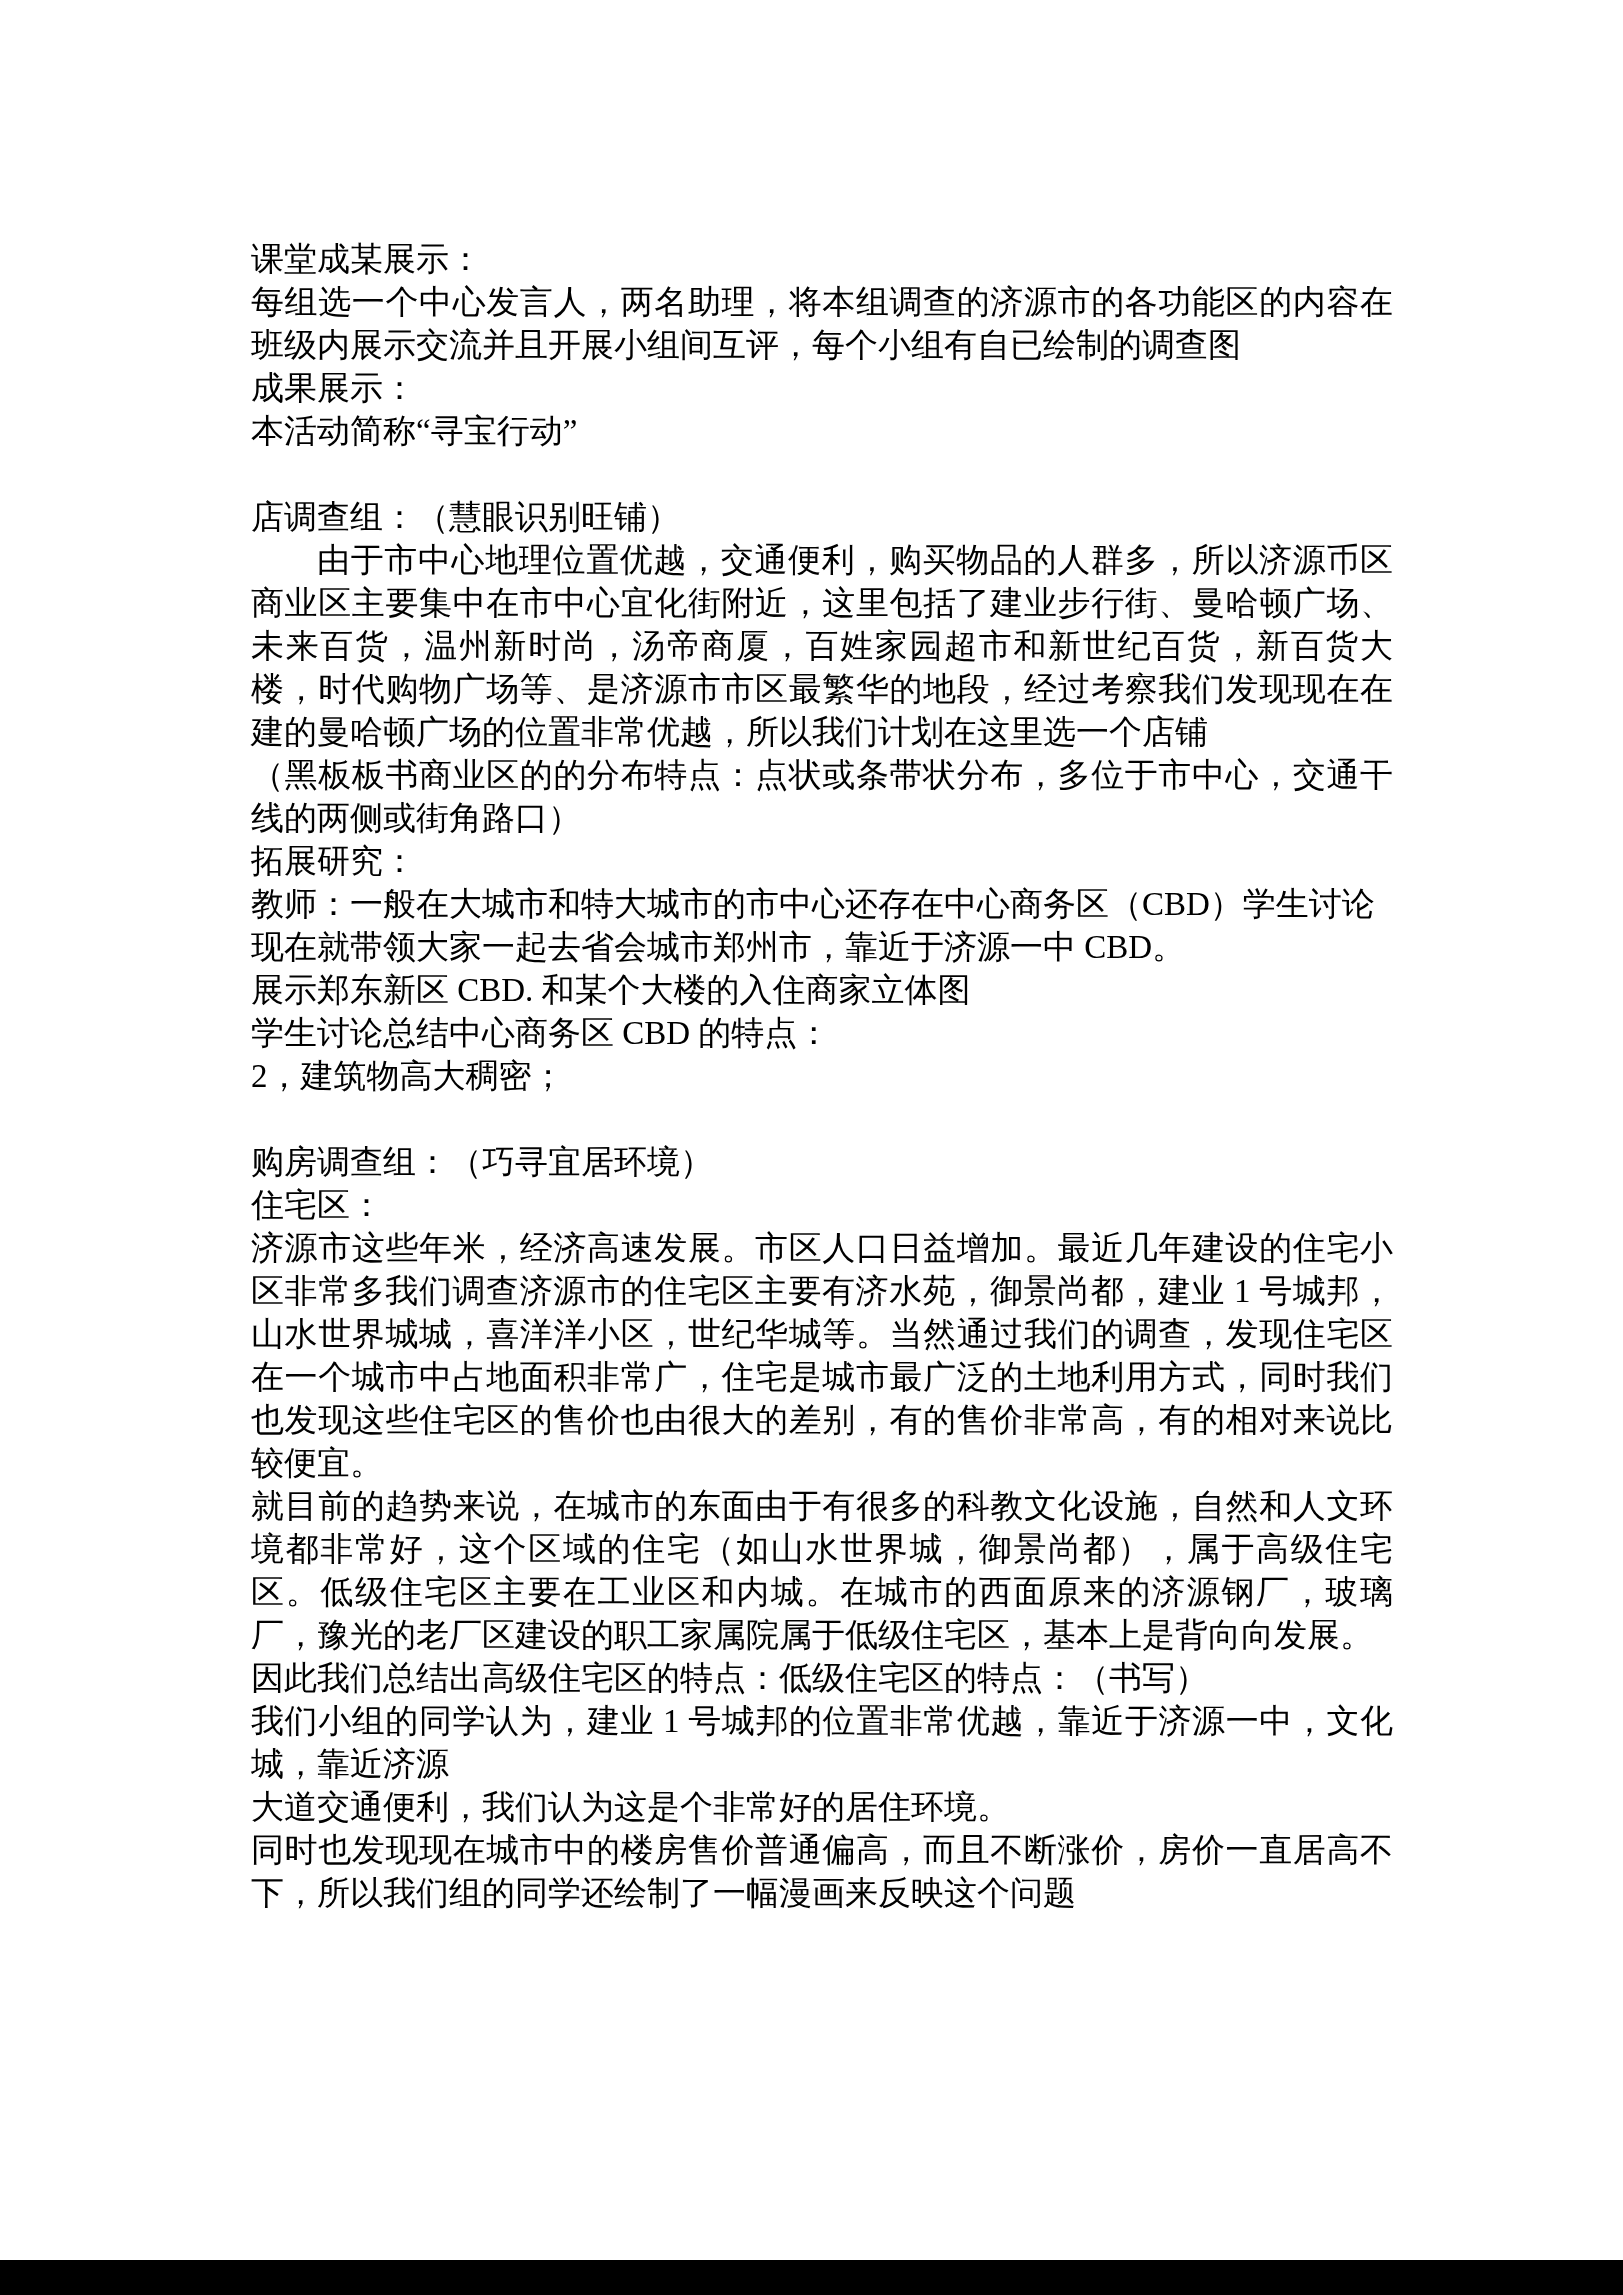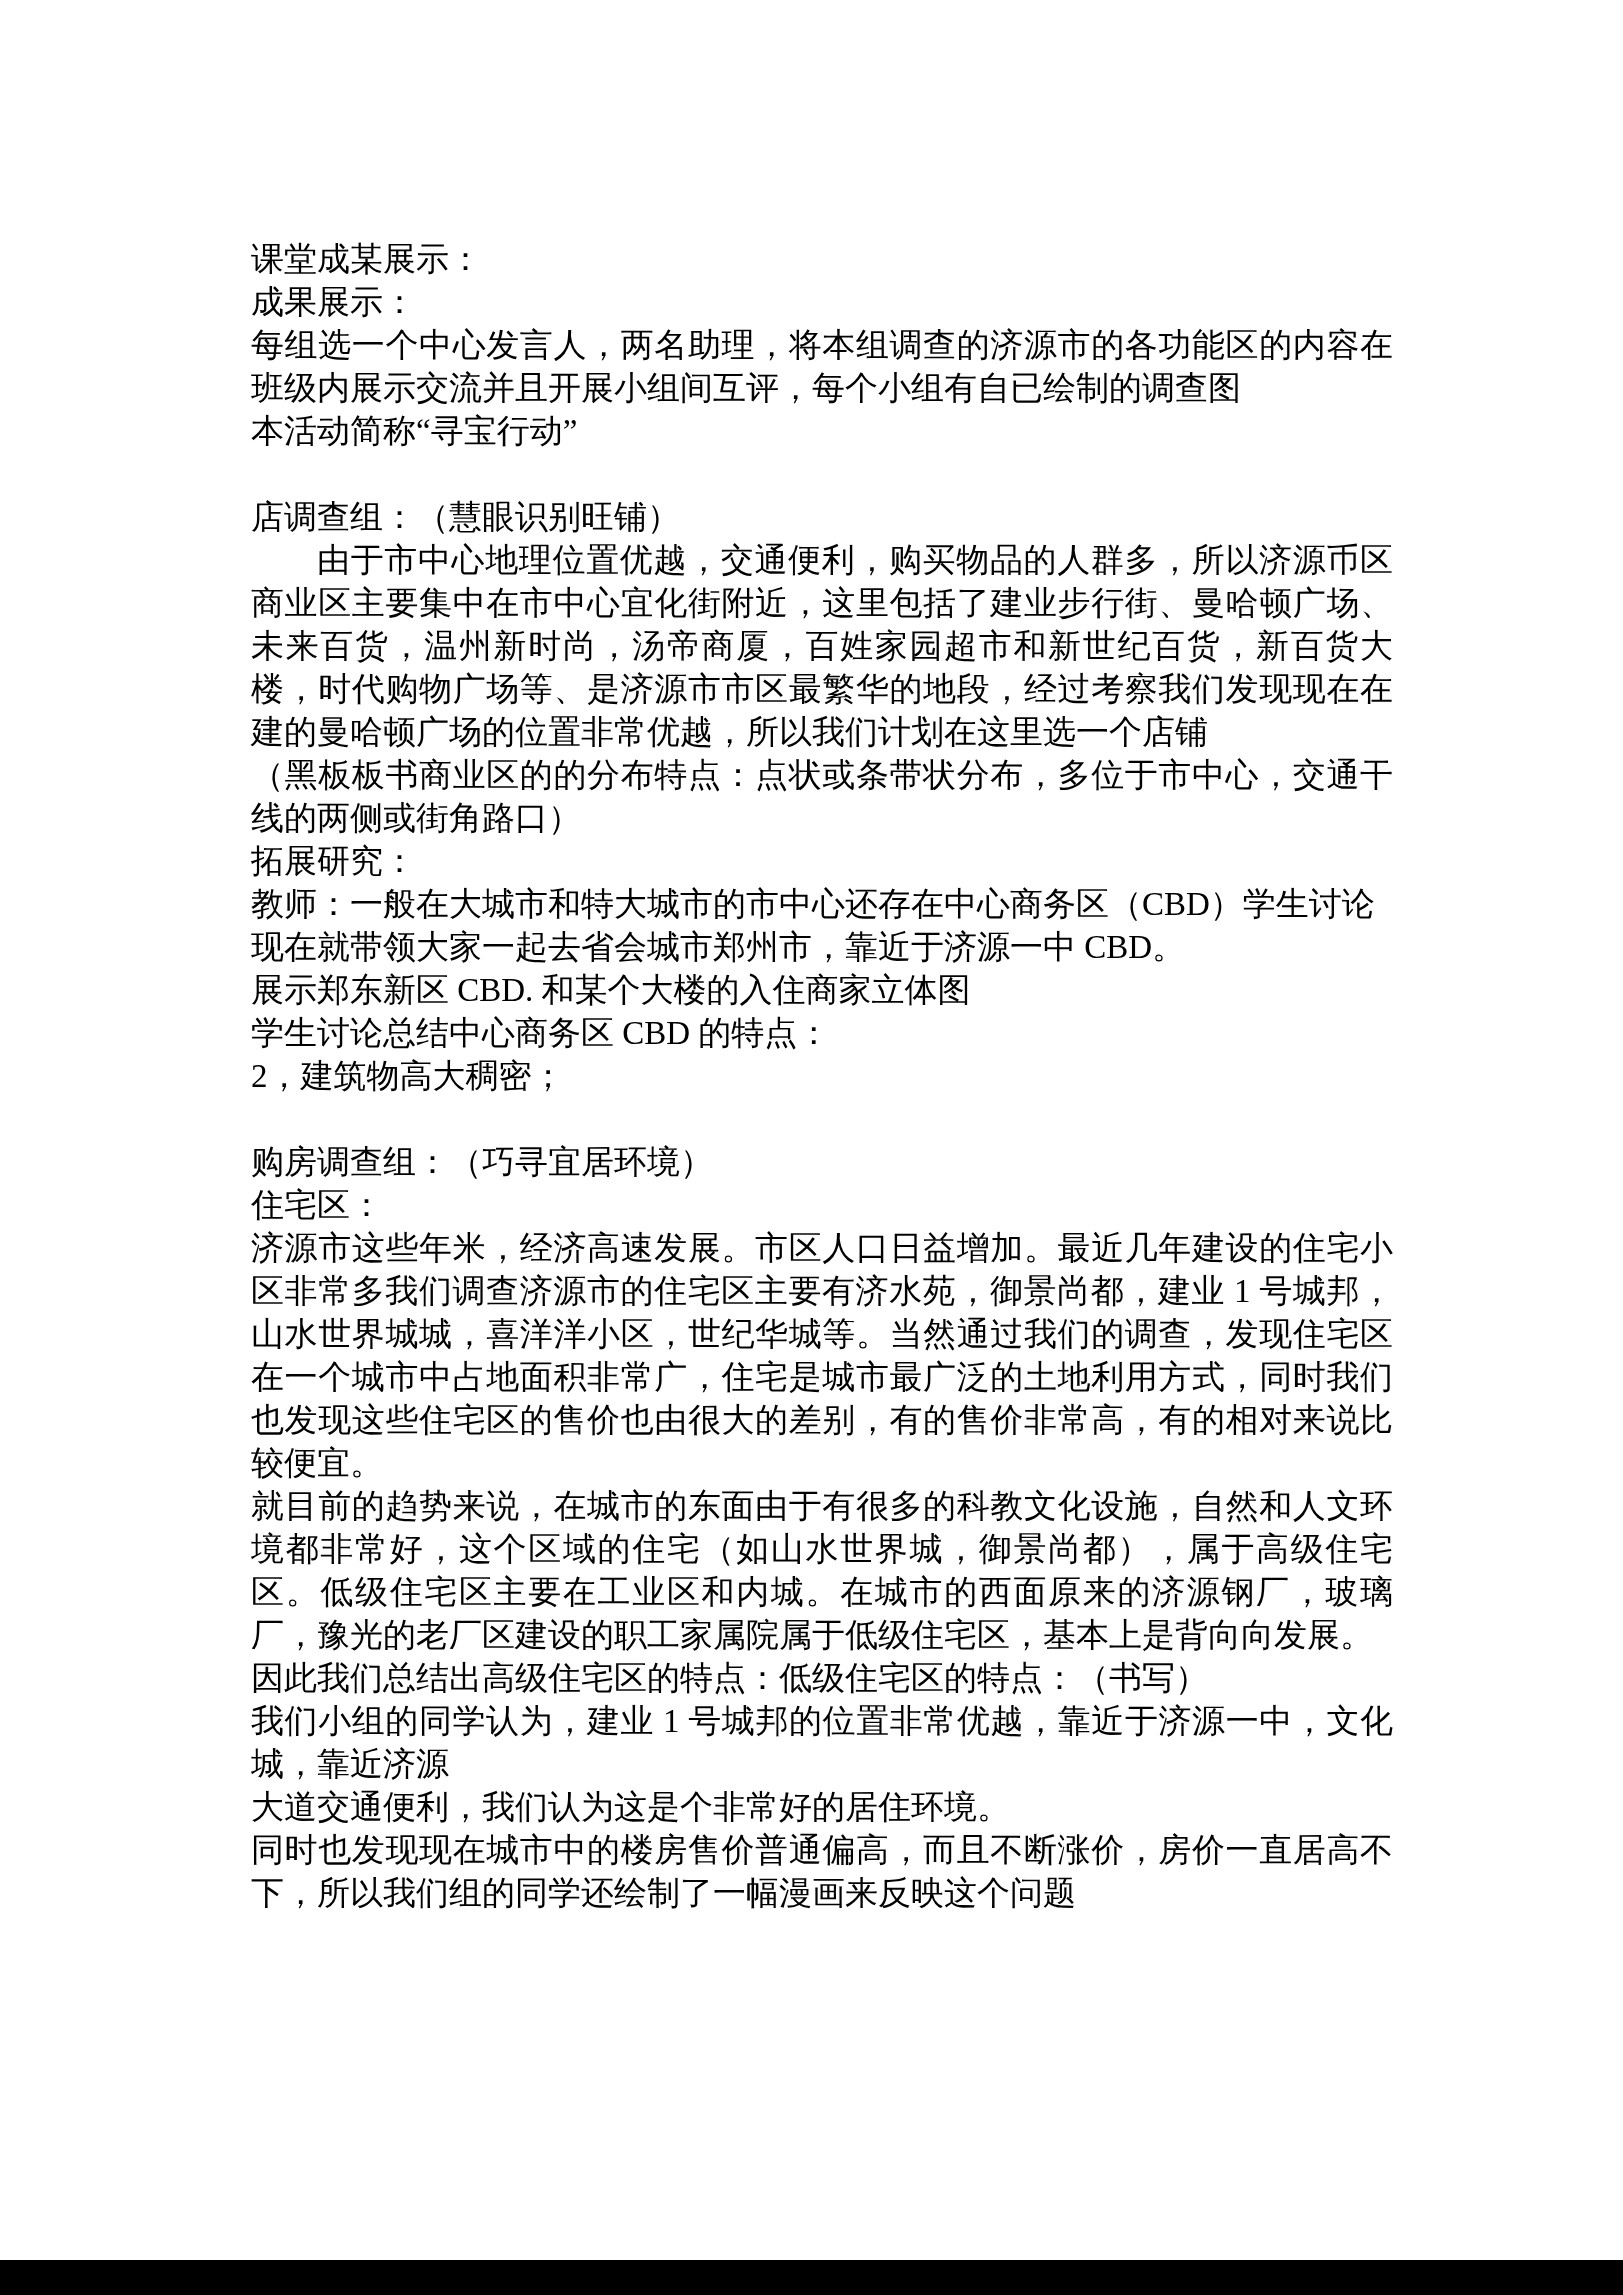--- a/index.html
+++ b/index.html
@@ -48,22 +48,22 @@
     height: 35px;
     background: #000000;
   }
 </style>
 </head>
 <body>
 
 <div class="page">
   <div class="text-block">
     <p>课堂成某展示：</p>
+    <p>每组选一个中心发言人，两名助理，将本组调查的济源市的各功能区的内容在班级内展示交流并且开展小组间互评，每个小组有自已绘制的调查图</p>
     <p>成果展示：</p>
-    <p>每组选一个中心发言人，两名助理，将本组调查的济源市的各功能区的内容在班级内展示交流并且开展小组间互评，每个小组有自已绘制的调查图</p>
     <p class="bold">本活动简称“寻宝行动”</p>
     <p class="blank"></p>
     <p class="bold">店调查组：（慧眼识别旺铺）</p>
     <p class="indent">由于市中心地理位置优越，交通便利，购买物品的人群多，所以济源币区商业区主要集中在市中心宜化街附近，这里包括了建业步行街、曼哈顿广场、未来百货，温州新时尚，汤帝商厦，百姓家园超市和新世纪百货，新百货大楼，时代购物广场等、是济源市市区最繁华的地段，经过考察我们发现现在在建的曼哈顿广场的位置非常优越，所以我们计划在这里选一个店铺</p>
     <p>（黑板板书商业区的的分布特点：点状或条带状分布，多位于市中心，交通干线的两侧或街角路口）</p>
     <p>拓展研究：</p>
     <p>教师：一般在大城市和特大城市的市中心还存在中心商务区（CBD）学生讨论</p>
     <p>现在就带领大家一起去省会城市郑州市，靠近于济源一中 CBD。</p>
     <p>展示郑东新区 CBD. 和某个大楼的入住商家立体图</p>
     <p>学生讨论总结中心商务区 CBD 的特点：</p>

